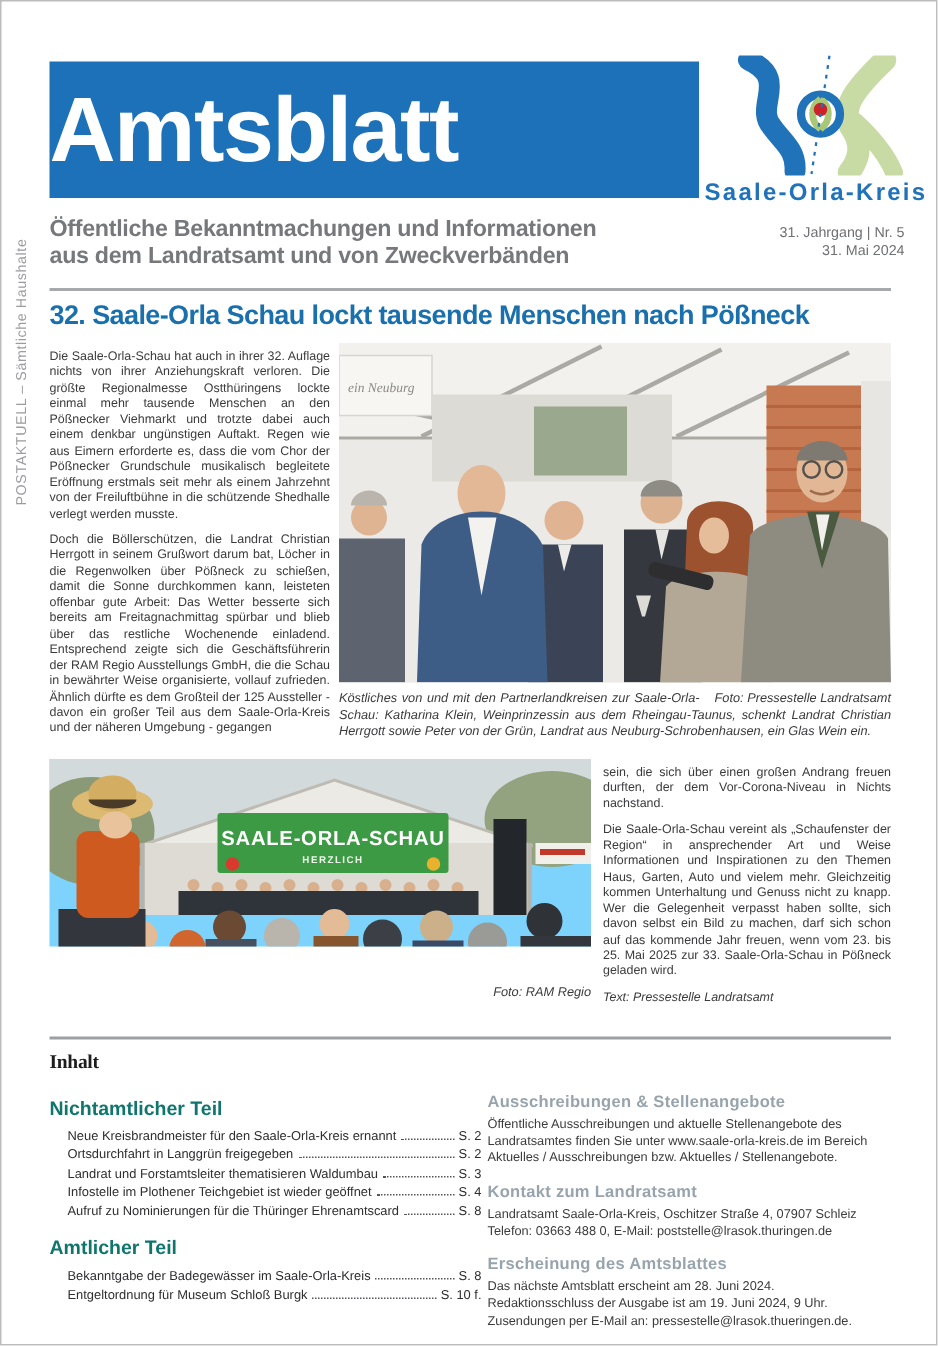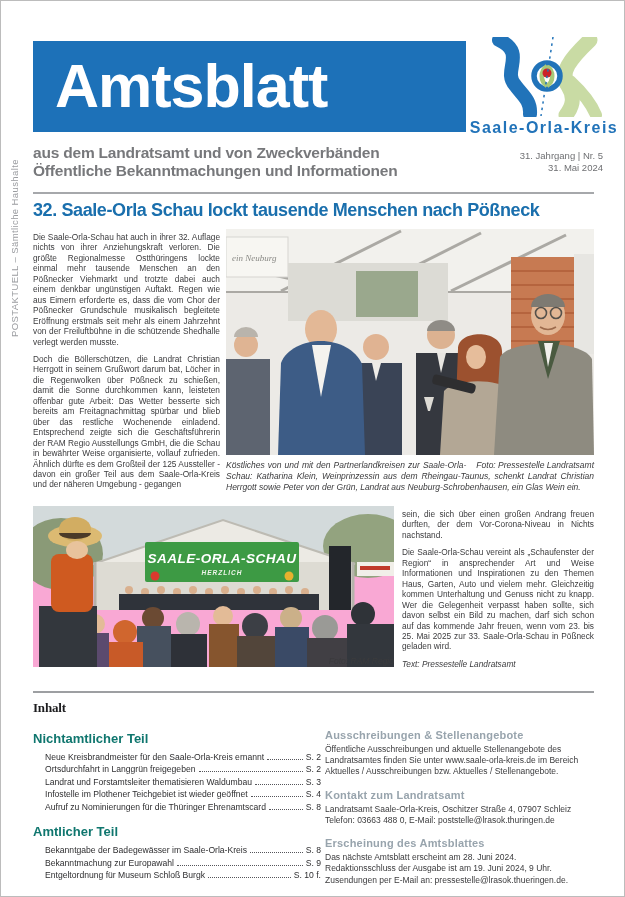--- a/index.html
+++ b/index.html
@@ -7,43 +7,43 @@
         border:1px solid #bcbcbc;box-sizing:border-box;overflow:hidden;
         font-family:"Liberation Sans",sans-serif;color:#3b3b3d;}
   
   .edge-label{position:absolute;left:8px;top:336px;transform:rotate(-90deg);
         transform-origin:0 0;white-space:nowrap;font-size:9.5px;color:#9a9ca0;
         letter-spacing:.4px;}
   
   .banner{position:absolute;left:32px;top:40px;width:433px;height:91px;
         background:#1d71b8;display:flex;align-items:center;}
   .banner .word{color:#fff;font-weight:bold;font-size:61px;letter-spacing:-1px;
-        padding-left:22px;line-height:1;}
+        line-height:1;}
   .logo{position:absolute;left:468px;top:36px;width:150px;height:106px;text-align:center;}
   .logo-text{font-size:16px;font-weight:bold;color:#2173b9;letter-spacing:1.5px;margin-top:-2px;}
   .subtitle{position:absolute;left:32px;top:143px;font-size:15.5px;font-weight:bold;
         color:#77787b;line-height:1.18;letter-spacing:-.2px;}
   .issue{position:absolute;right:21px;top:149px;text-align:right;font-size:9.5px;
         color:#6f7073;line-height:1.25;}
   .rule{position:absolute;left:32px;width:561px;height:2px;background:#a6a8ab;}
   .rule-1{top:191px;}
   .rule-2{top:690px;background:#9d9fa2;}
   
   .headline{position:absolute;left:32px;top:199px;width:580px;font-size:18px;
         font-weight:bold;color:#1a6fad;letter-spacing:-.4px;white-space:nowrap;}
   .body-col{font-size:8.3px;line-height:1.26;text-align:justify;color:#3b3b3d;}
   .col-left{position:absolute;left:32px;top:231px;width:187px;}
   .col-left p{margin:0 0 7px 0;}
   .photo-main{position:absolute;left:225px;top:228px;width:368px;height:226px;
         overflow:hidden;background:#e9e8e4;}
   .caption-main{position:absolute;left:225px;top:459px;width:368px;font-size:8.5px;
         font-style:italic;line-height:1.3;text-align:justify;}
   .caption-main .credit{float:right;padding-left:10px;}
-  .photo-crowd{position:absolute;left:32px;top:505px;width:361px;height:161px;
-        overflow:hidden;background:#f9a8d4;font-style:italic;}
+  .photo-crowd{position:absolute;left:32px;top:505px;width:361px;height:125px;
+        overflow:hidden;background:#7dd3fc;}
   .credit-crowd{position:absolute;left:32px;top:655px;width:361px;text-align:right;
         font-size:8.5px;font-style:italic;}
   .col-right{position:absolute;left:401px;top:508px;width:192px;}
   .col-right p{margin:0 0 7px 0;}
   .text-credit{font-style:italic;text-align:left;margin-top:9px;}
   
   .inhalt-title{position:absolute;left:32px;top:699px;font-size:13px;font-weight:bold;
         color:#1d1d1f;letter-spacing:-.2px;font-family:Liberation Serif, serif;}
   .toc{position:absolute;left:32px;top:730px;width:288px;}
   .toc-heading{font-size:13px;font-weight:bold;color:#0f766e;margin:0 0 5px 0;}
@@ -78,22 +78,22 @@
       <circle cx="78" cy="39" r="13" fill="#ffffff" stroke="#2173b9" stroke-width="5.5"></circle>
       <path d="M78,29 C71,34 71,44 78,49" fill="none" stroke="#a8c878" stroke-width="4.5"></path>
       <path d="M78,29 C85,34 85,44 78,49" fill="none" stroke="#a8c878" stroke-width="4.5"></path>
       <circle cx="78" cy="36" r="4.5" fill="#cc2229"></circle>
       <line x1="84" y1="0" x2="72" y2="79" stroke="#2173b9" stroke-width="1.5" stroke-dasharray="2.5,4"></line>
     </svg>
     <div class="logo-text">Saale-Orla-Kreis</div>
   </div>
 
   <div class="subtitle">
+    <div>Öffentliche Bekanntmachungen und Informationen</div>
     <div>aus dem Landratsamt und von Zweckverbänden</div>
-    <div>Öffentliche Bekanntmachungen und Informationen</div>
   </div>
 
   <div class="issue">
     <div>31. Jahrgang | Nr. 5</div>
     <div>31. Mai 2024</div>
   </div>
 
   <div class="rule rule-1"></div>
 
   <div class="headline">32. Saale-Orla Schau lockt tausende Menschen nach Pößneck</div>
@@ -283,25 +283,20 @@
     </div>
 
     <div class="toc-heading second">Amtlicher Teil</div>
 
     <div class="toc-item">
       <span class="toc-label">Bekanntgabe der Badegewässer im Saale-Orla-Kreis</span>
       <span class="leader"></span>
       <span class="toc-page">S. 8</span>
     </div>
     <div class="toc-item">
-      <span class="toc-label">Bekanntmachung zur Europawahl</span>
-      <span class="leader"></span>
-      <span class="toc-page">S. 9</span>
-    </div>
-    <div class="toc-item">
       <span class="toc-label">Entgeltordnung für Museum Schloß Burgk</span>
       <span class="leader"></span>
       <span class="toc-page">S. 10 f.</span>
     </div>
   </div>
 
   <div class="info">
     <div class="info-section">
       <div class="info-heading">Ausschreibungen &amp; Stellenangebote</div>
       <div class="info-line">Öffentliche Ausschreibungen und aktuelle Stellenangebote des Landratsamtes finden Sie unter www.saale-orla-kreis.de im Bereich Aktuelles / Ausschreibungen bzw. Aktuelles / Stellenangebote.</div>

